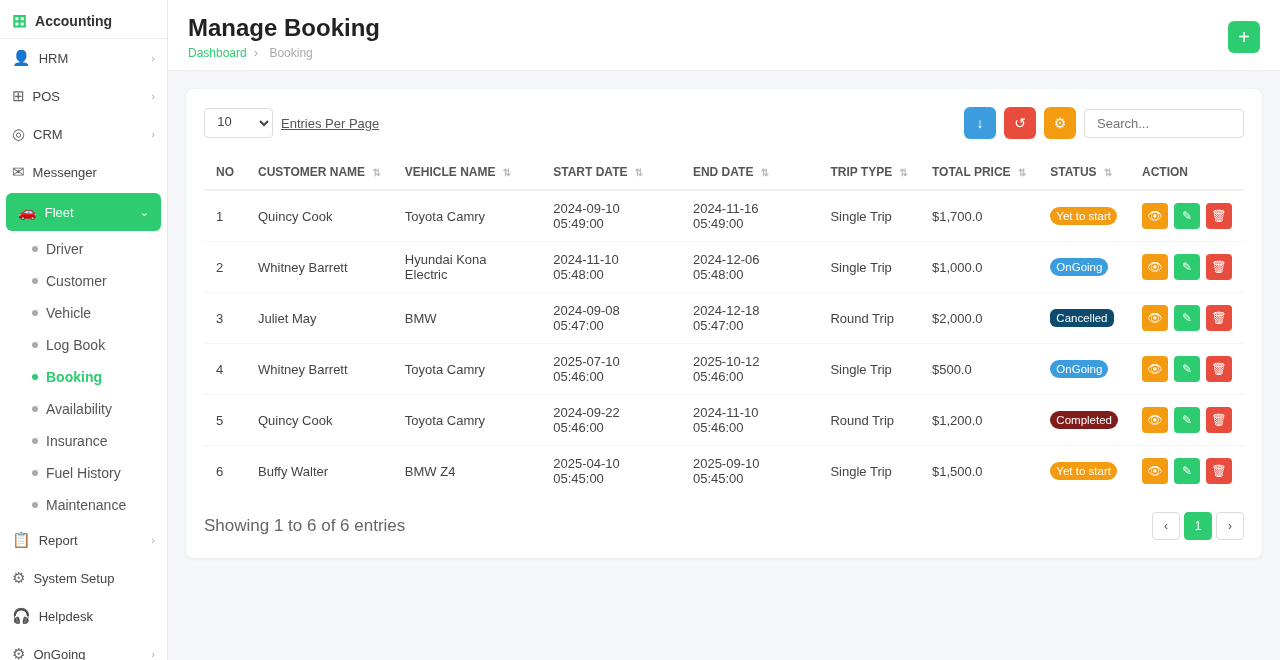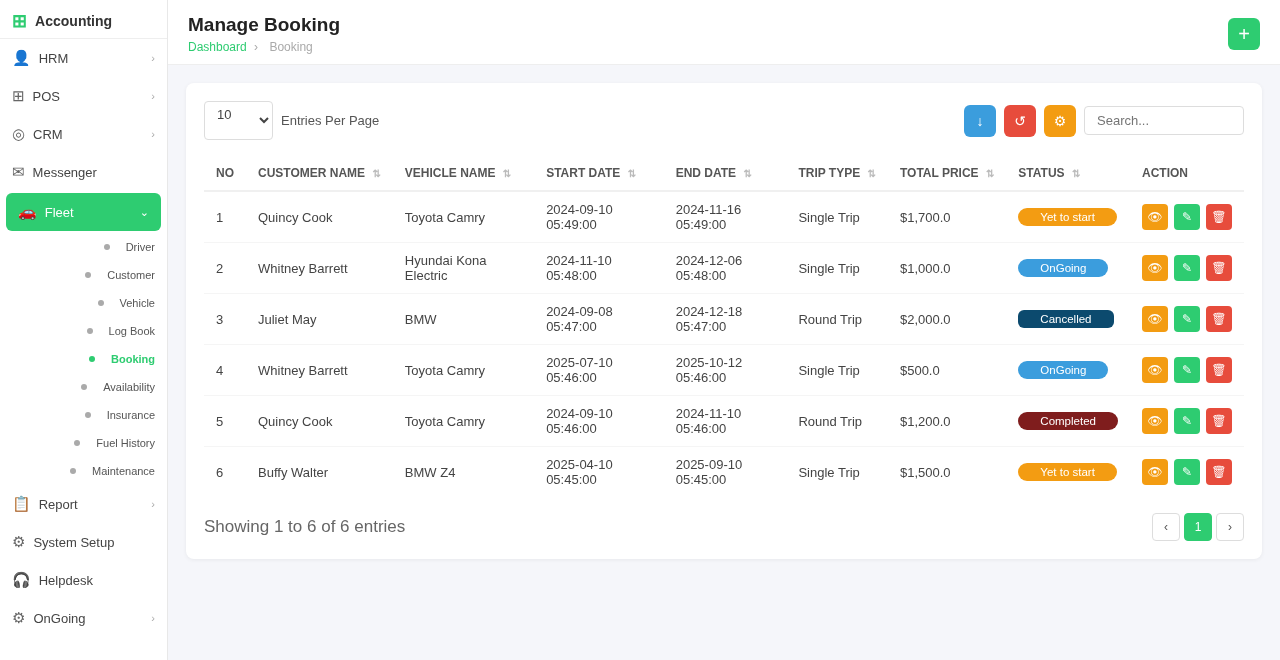--- a/index.html
+++ b/index.html
@@ -30,23 +30,22 @@
     .sidebar-item.active .sidebar-icon { color: #fff; }
     .sidebar-item .chevron { margin-left: auto; font-size: 11px; color: #aaa; }
     .sidebar-item.active .chevron { color: #fff; }
     .sidebar-icon { font-size: 15px; color: #666; }
     .sidebar-sub-item {
       display: flex;
       align-items: center;
       padding: 8px 12px 8px 32px;
       cursor: pointer;
       color: #555;
-      font-size: 11px;
-      gap: 16px;
-      justify-content: flex-end;
+      font-size: 14px;
+      gap: 8px;
     }
     .sidebar-sub-item.active-sub { color: #2ecc71; font-weight: 600; }
     .sidebar-sub-item .dot { width: 6px; height: 6px; border-radius: 50%; background: #aaa; flex-shrink: 0; }
     .sidebar-sub-item.active-sub .dot { background: #2ecc71; }
     .sidebar-top {
       padding: 10px 12px 6px;
       display: flex;
       align-items: center;
       gap: 8px;
       font-weight: 600;
@@ -61,21 +60,21 @@
 
     
     .header {
       background: #fff;
       padding: 14px 20px 10px;
       border-bottom: 1px solid #eee;
       display: flex;
       align-items: center;
       justify-content: space-between;
     }
-    .header-title { font-size: 19px; font-weight: 600; color: #222; }
+    .header-title { font-size: 24px; font-weight: 600; color: #222; }
     .breadcrumb { font-size: 12px; color: #888; margin-top: 4px; }
     .breadcrumb a { color: #2ecc71; text-decoration: none; }
     .breadcrumb span { color: #aaa; margin: 0 4px; }
     .add-btn {
       background: #2ecc71;
       color: #fff;
       border: none;
       border-radius: 6px;
       width: 32px;
       height: 32px;
@@ -103,27 +102,28 @@
       margin-bottom: 16px;
     }
     .entries-select {
       display: flex;
       align-items: center;
       gap: 8px;
     }
     .entries-select select {
       border: 1px solid #ddd;
       border-radius: 4px;
-      padding: 4px 24px 16px 8px;
+      padding: 4px 24px 7px 8px;
       font-size: 13px;
       color: #444;
       background: #fff;
       cursor: pointer;
-    }
-    .entries-label { color: #555; font-size: 13px; }
+      text-align: center;
+    }
+    .entries-label { color: #555; font-size: 13px; text-decoration: underline; }
     .toolbar-right { display: flex; align-items: center; gap: 8px; }
     .icon-btn {
       width: 32px;
       height: 32px;
       border-radius: 6px;
       border: none;
       cursor: pointer;
       display: flex;
       align-items: center;
       justify-content: center;
@@ -154,21 +154,21 @@
     th .sort-icon { color: #bbb; margin-left: 4px; font-size: 10px; }
     td {
       padding: 10px 12px;
       font-size: 13px;
       color: #444;
       border-bottom: 1px solid #f5f5f5;
     }
     tr:last-child td { border-bottom: none; }
     .status-badge {
       display: inline-block;
-      padding: 3px 22px;
+      padding: 3px 6px;
       border-radius: 20px;
       font-size: 11.5px;
       font-weight: 500;
       color: #fff;
       white-space: nowrap;
       text-align: right;
     }
     .action-icons { display: flex; gap: 6px; align-items: center; }
     .action-btn {
       width: 26px;
@@ -434,21 +434,21 @@
           <button class="action-btn" style="background:#f39c12;">👁</button>
           <button class="action-btn" style="background:#2ecc71;">✎</button>
           <button class="action-btn" style="background:#e74c3c;">🗑</button>
         </div>
       </td>
     </tr>
             <tr>
       <td>5</td>
       <td>Quincy Cook</td>
       <td>Toyota Camry</td>
-      <td>2024-09-10 05:46:00</td>
+      <td>2024-09-22 05:46:00</td>
       <td>2024-11-10 05:46:00</td>
       <td>Round Trip</td>
       <td>$1,200.0</td>
       <td>
         <span class="status-badge" style="background:#7f1d1d;">Completed</span>
       </td>
       <td>
         <div class="action-icons">
           <button class="action-btn" style="background:#f39c12;">👁</button>
           <button class="action-btn" style="background:#2ecc71;">✎</button>

